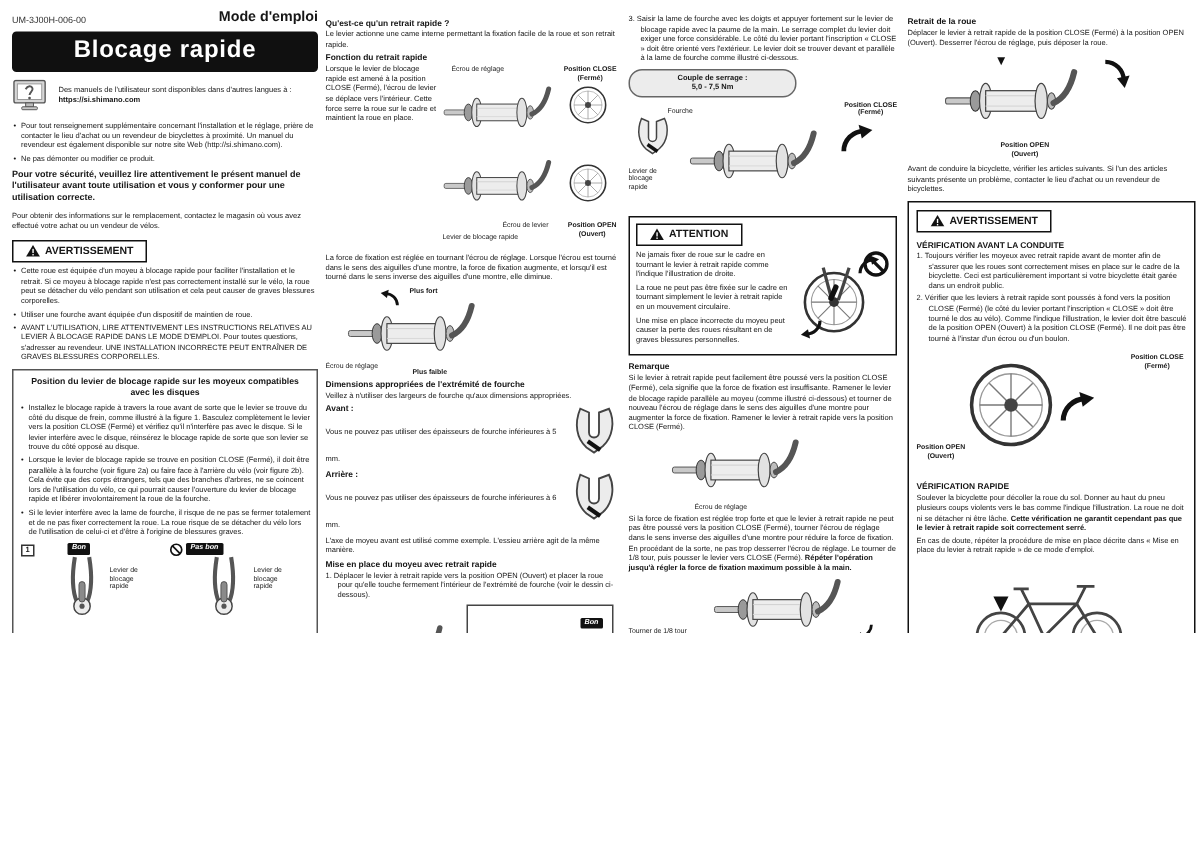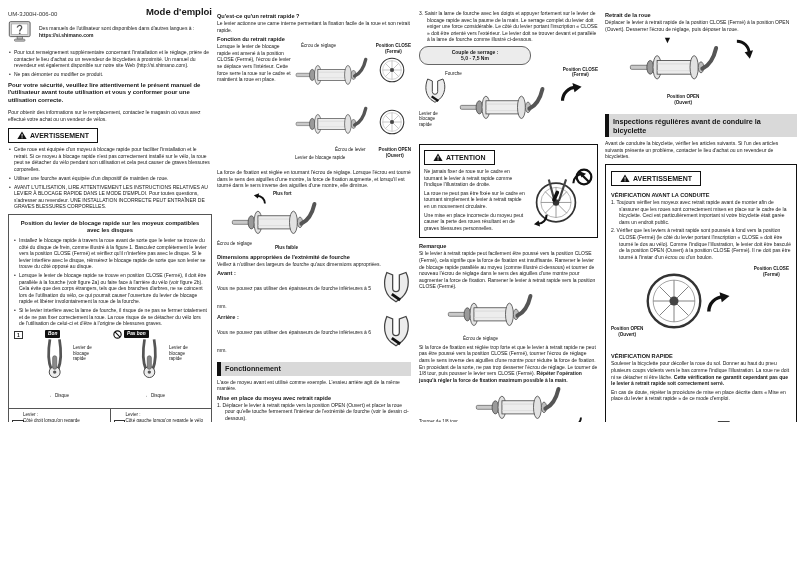--- a/index.html
+++ b/index.html
@@ -68,20 +68,21 @@
 </head>
 <body>
 
 <div class="page">
 
   <div class="col c1">
     <div class="doc-head">
       <span class="docno">UM-3J00H-006-00</span>
       <span class="doctype">Mode d'emploi</span>
     </div>
+    <div class="title-box">Blocage rapide</div>
 
     <div class="manuals">
       <span class="illf" style="width:26px">
 <svg viewBox="0 0 40 34">
   <rect x="2" y="1" width="32" height="23" rx="2" fill="#d7d7d7" stroke="#555" stroke-width="1.4"></rect>
   <rect x="5.5" y="4.5" width="25" height="16" fill="#fff" stroke="#999" stroke-width="1"></rect>
   <path d="M14 10 C16 6 20 6 21 9 C22 12 18 13 18 16" stroke="#555" stroke-width="2" fill="none"></path>
   <circle cx="18" cy="19" r="1.4" fill="#555"></circle>
   <rect x="14" y="24" width="8" height="4" fill="#bbb" stroke="#555" stroke-width="1"></rect>
   <rect x="10" y="28" width="16" height="3" rx="1" fill="#c9c9c9" stroke="#555" stroke-width="1"></rect>
@@ -346,21 +347,20 @@
         <span class="t">Vous ne pouvez pas utiliser des épaisseurs de fourche inférieures à 6 mm.</span>
       </div>
       <span class="illf" style="width:30px">
 <svg viewBox="0 0 36 40">
   <path d="M7 3 C2 15 4 27 12 34 L18 38 L25 33 C33 26 35 13 30 3 L22 6 L22 22 A4 4 0 0 1 14 22 L14 6 Z" fill="#ececec" stroke="#444" stroke-width="1.5"></path>
   <path d="M13 29 L23 36" stroke="#111" stroke-width="3.4"></path>
 </svg>
 </span>
     </div>
 
-    <div class="sec2">Fonctionnement</div>
     <p class="t">L'axe de moyeu avant est utilisé comme exemple. L'essieu arrière agit de la même manière.</p>
     <div class="sh">Mise en place du moyeu avec retrait rapide</div>
     <p class="t num">1. Déplacer le levier à retrait rapide vers la position OPEN (Ouvert) et placer la roue pour qu'elle touche fermement l'intérieur de l'extrémité de fourche (voir le dessin ci-dessous).</p>
 
     <div class="fig" style="height:88px;margin:2px 0">
       <span class="ill" style="left:0;top:12px;width:84px">
 <svg viewBox="0 0 140 70">
   <rect x="2" y="31" width="27" height="6" rx="2" fill="#c9c9c9" stroke="#555" stroke-width="1"></rect>
   <ellipse cx="31" cy="34" rx="5" ry="10" fill="#9a9a9a" stroke="#333" stroke-width="1"></ellipse>
   <ellipse cx="41" cy="34" rx="6" ry="17" fill="#e2e2e2" stroke="#444" stroke-width="1.2"></ellipse>
@@ -638,21 +638,20 @@
       <span class="ill r90" style="left:128px;top:4px;width:22px">
 <svg viewBox="0 0 34 34">
   <path d="M5 28 A 19 19 0 0 1 24 9" fill="none" stroke="#111" stroke-width="4.5"></path>
   <polygon points="19,3 32,8 22,16" fill="#111"></polygon>
 </svg>
 </span>
       <span class="lbl lblb" style="position:absolute;left:62px;top:60px;text-align:center">Position OPEN
 (Ouvert)</span>
     </div>
 
-    <div class="sec2">Inspections régulières avant de conduire la bicyclette</div>
     <p class="t">Avant de conduire la bicyclette, vérifier les articles suivants. Si l'un des articles suivants présente un problème, contacter le lieu d'achat ou un revendeur de bicyclettes.</p>
 
     <div class="warnbig">
       <div class="wtag" style="margin:0 0 3px">
         <span class="ic illf">
 <svg viewBox="0 0 26 22">
   <path d="M13 1 L25 21 L1 21 Z" fill="#111"></path>
   <rect x="11.9" y="7.5" width="2.4" height="7.2" fill="#fff"></rect>
   <rect x="11.9" y="16.4" width="2.4" height="2.6" fill="#fff"></rect>
 </svg>

